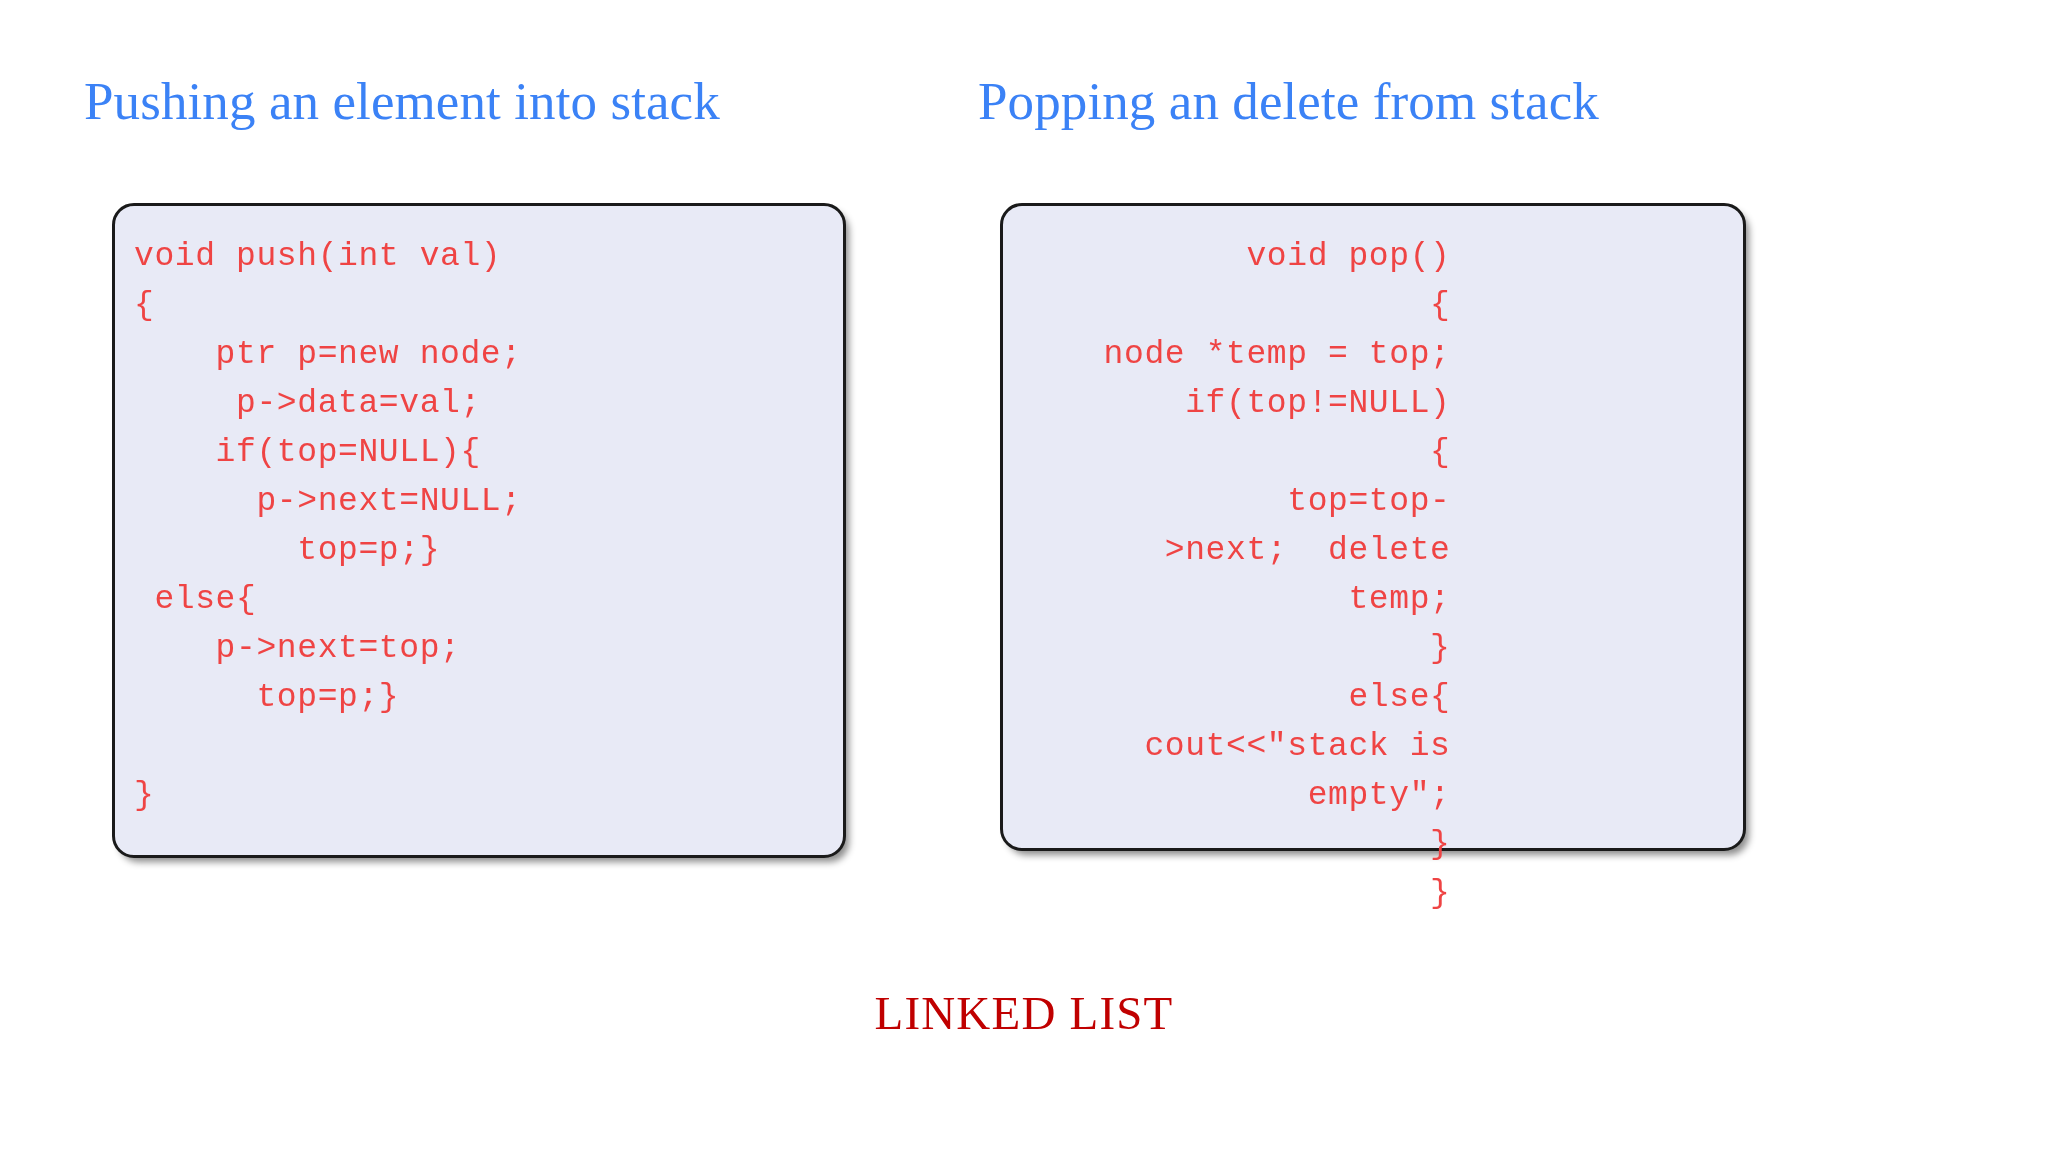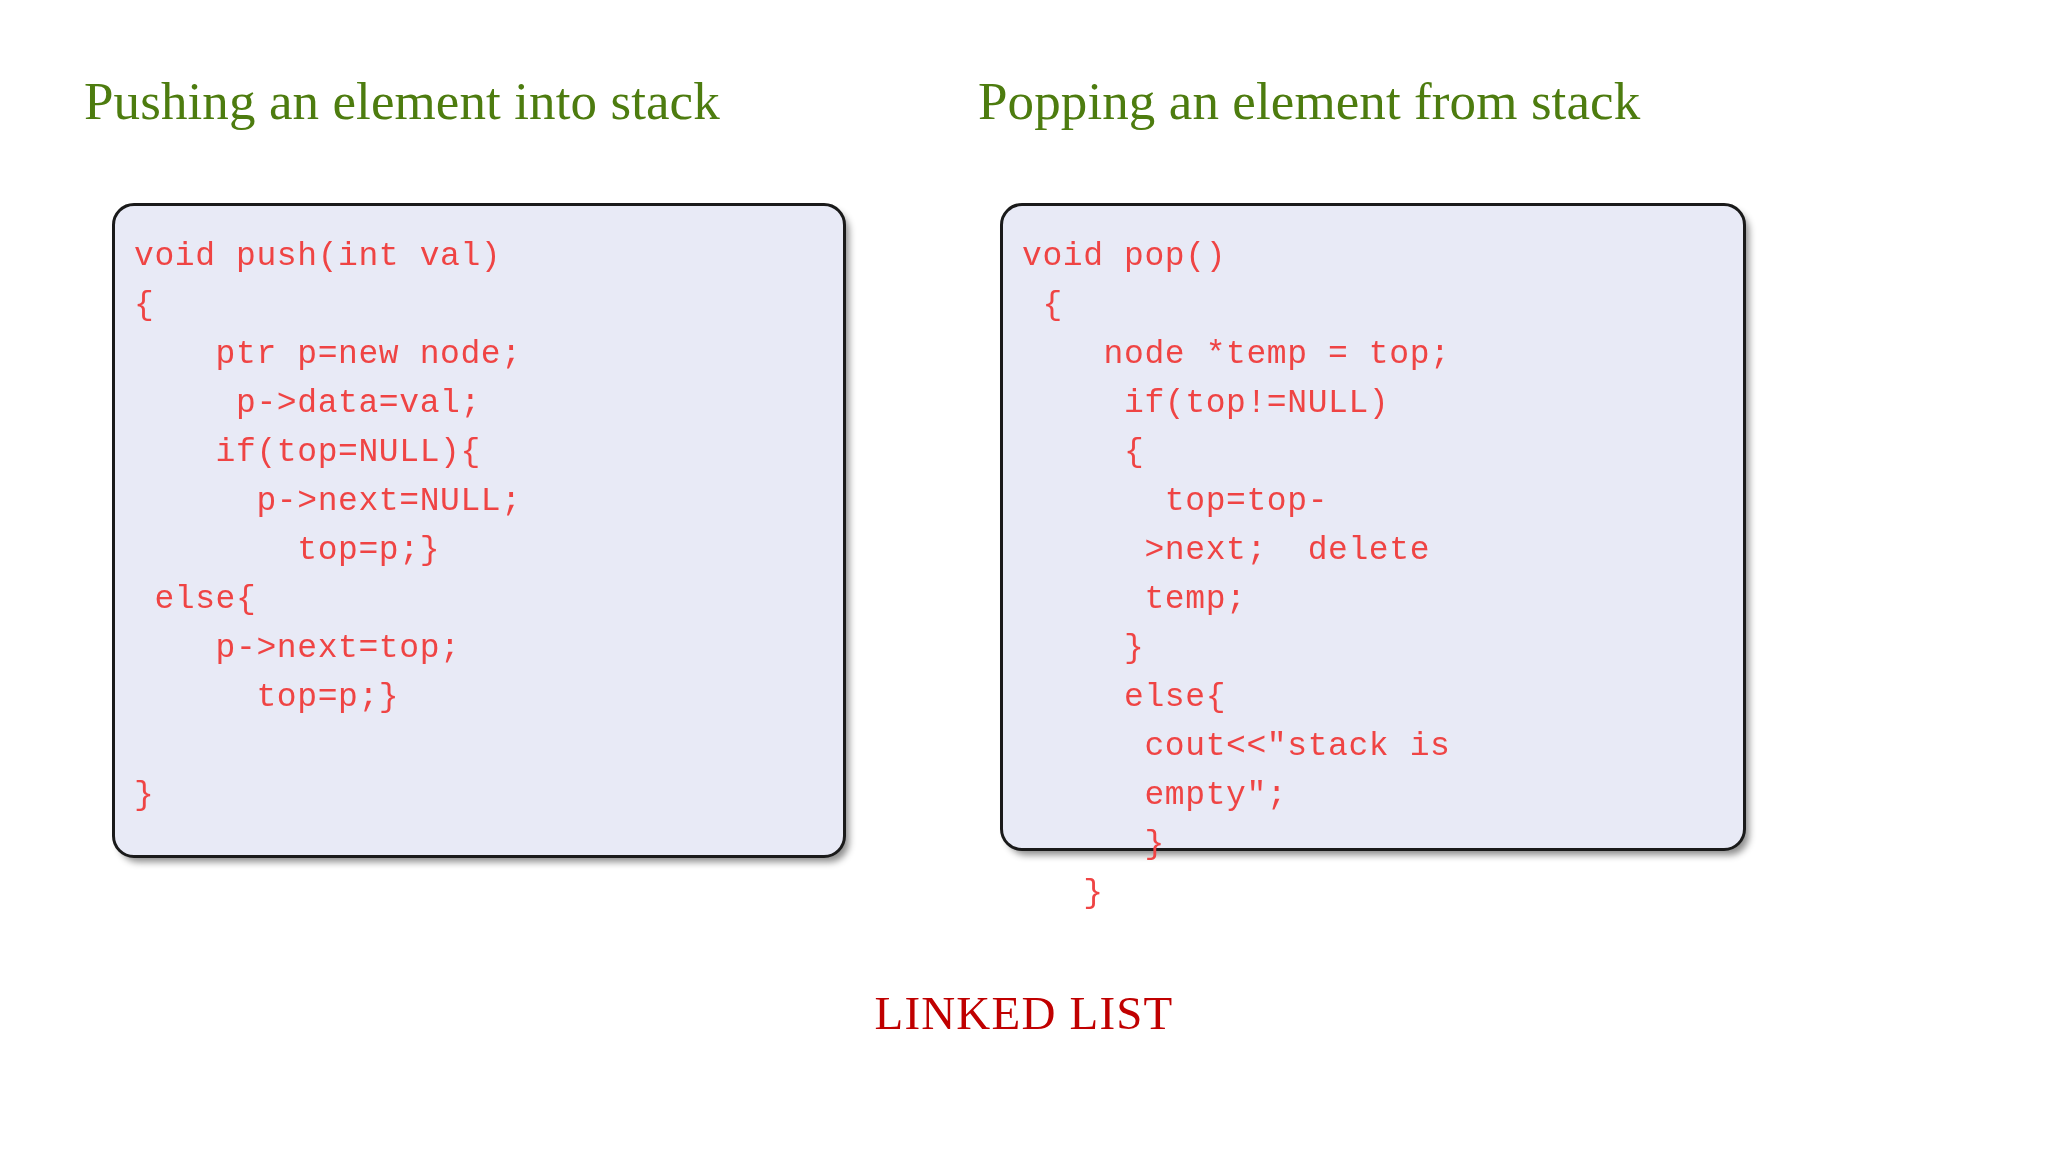--- a/index.html
+++ b/index.html
@@ -22,21 +22,21 @@
     inset: 0;
     background: #ffffff;
   }
 
   
   .heading {
     position: absolute;
     font-family: "Liberation Serif", "DejaVu Serif", serif;
     font-size: 53px;
     font-weight: 400;
-    color: #4d7c0f;
+    color: #3b82f6;
     white-space: nowrap;
     letter-spacing: 0.1px;
     line-height: 1.1;
   }
   #heading-push { left: 84px;  top: 72px; }
   #heading-pop  { left: 978px; top: 72px; }
 
   
   .code-panel {
     position: absolute;
@@ -55,21 +55,21 @@
     font-family: Liberation Mono, monospace;
     font-size: 33px;
     line-height: 49px;
     color: #ef4444;
     white-space: pre;
     letter-spacing: 0.6px;
     z-index: 3;
     pointer-events: none;
   }
   #code-push { left: 134px;  top: 232px; }
-  #code-pop  { left: 1022px; top: 232px; }
+  #code-pop  { left: 1022px; top: 232px; text-align: right; }
 
   .code-line {
     display: block;
     height: 49px;
     white-space: pre;
   }
 
   
   #footer-caption {
     position: absolute;
@@ -86,21 +86,21 @@
     margin-top: 28px;
   }
 </style>
 </head>
 <body>
 
 <div class="slide">
 
   <div class="heading" id="heading-push">Pushing an element into stack</div>
 
-  <div class="heading" id="heading-pop">Popping an element from stack</div>
+  <div class="heading" id="heading-pop">Popping an delete from stack</div>
 
   <div class="code-panel" id="panel-push"></div>
 
   <div class="code-panel" id="panel-pop"></div>
 
   <div class="code-layer" id="code-push"><span class="code-line">void push(int val)</span><span class="code-line">{</span><span class="code-line">    ptr p=new node;</span><span class="code-line">     p-&gt;data=val;</span><span class="code-line">    if(top=NULL){</span><span class="code-line">      p-&gt;next=NULL;</span><span class="code-line">        top=p;}</span><span class="code-line"> else{</span><span class="code-line">    p-&gt;next=top;</span><span class="code-line">      top=p;}</span><span class="code-line">&nbsp;</span><span class="code-line">}</span></div>
 
   <div class="code-layer" id="code-pop"><span class="code-line">void pop()</span><span class="code-line"> {</span><span class="code-line">    node *temp = top;</span><span class="code-line">     if(top!=NULL)</span><span class="code-line">     {</span><span class="code-line">       top=top-</span><span class="code-line">      &gt;next;  delete</span><span class="code-line">      temp;</span><span class="code-line">     }</span><span class="code-line">     else{</span><span class="code-line">      cout&lt;&lt;"stack is</span><span class="code-line">      empty";</span><span class="code-line">      }</span><span class="code-line">   }</span></div>
 
   <div id="footer-caption">LINKED LIST</div>

